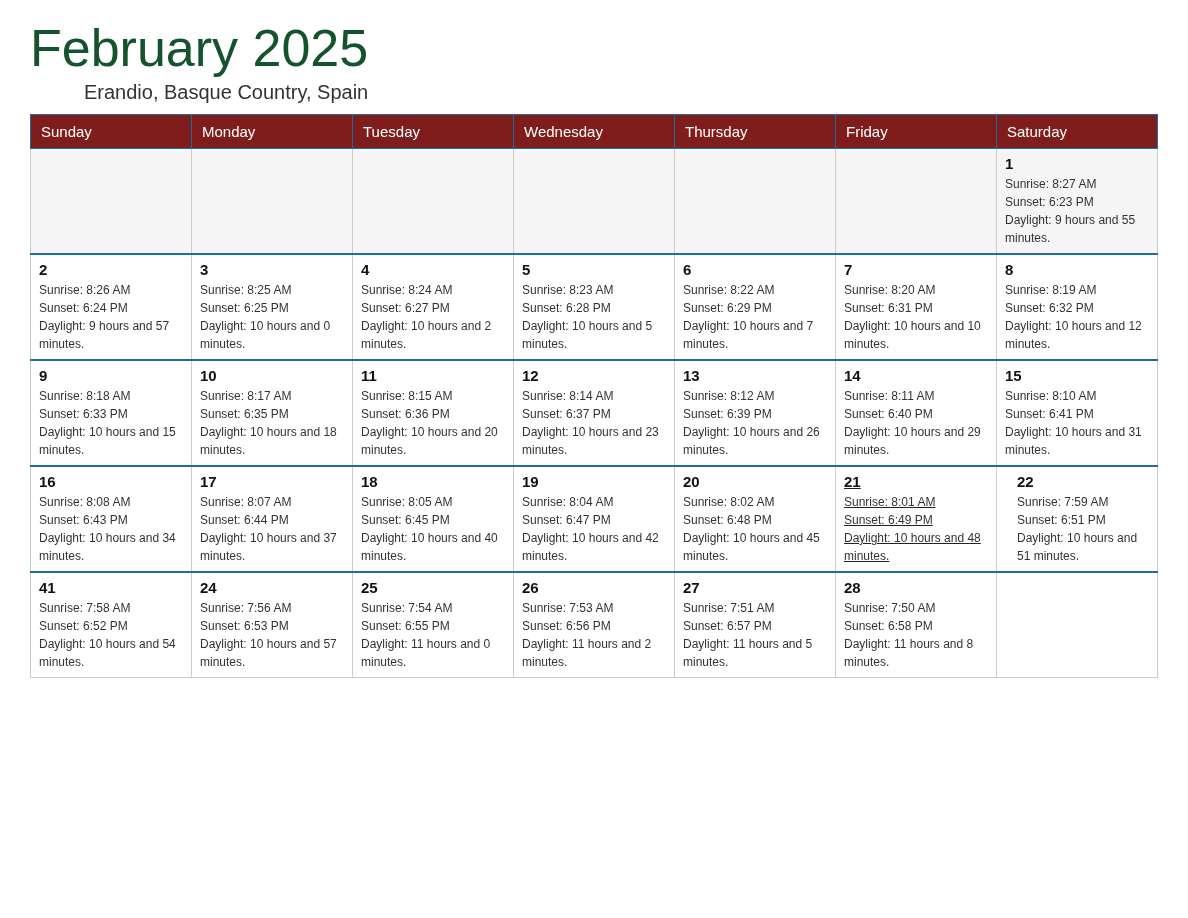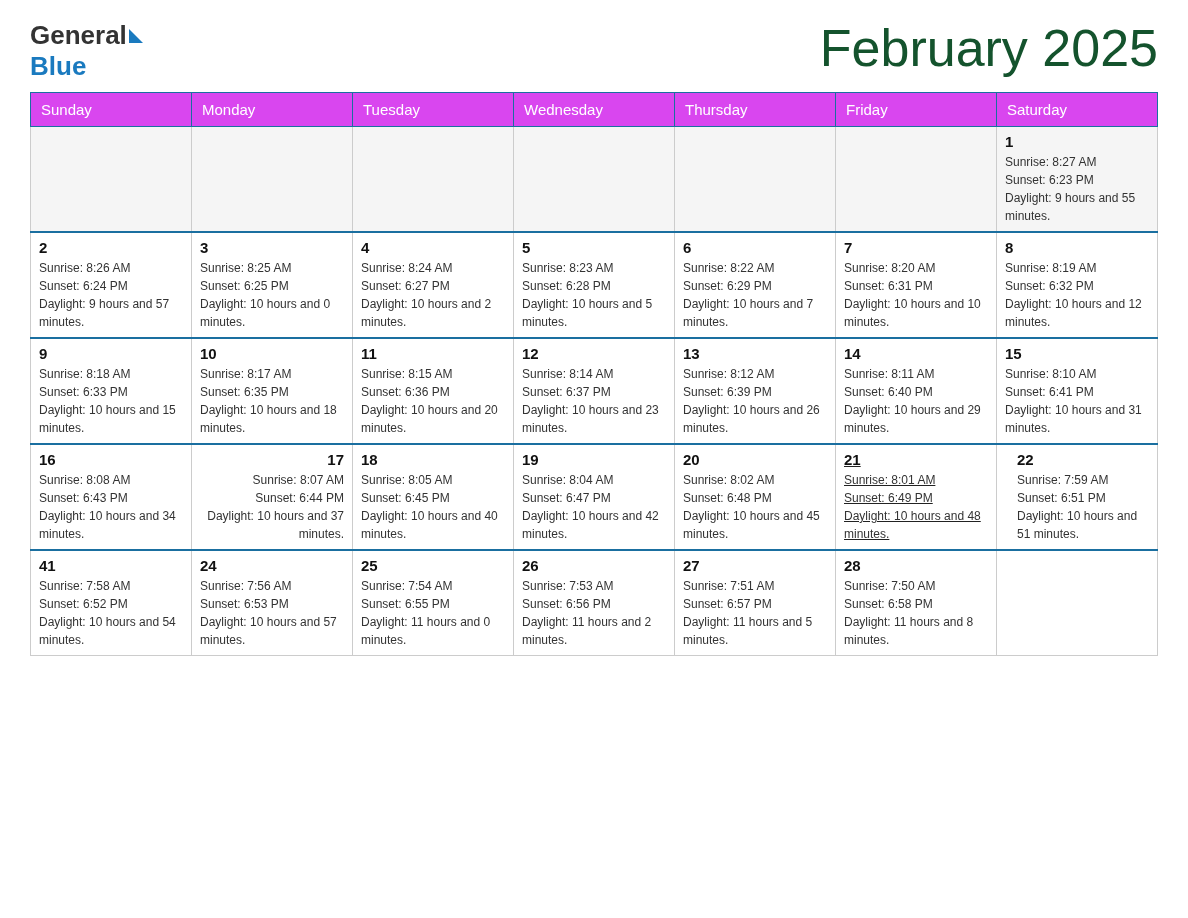--- a/index.html
+++ b/index.html
@@ -57,21 +57,21 @@
       font-size: 20px;
       color: #333;
       margin-top: 4px;
     }
     .calendar {
       width: 100%;
       border-collapse: collapse;
       margin-top: 10px;
     }
     .calendar thead tr th {
-      background-color: #d946ef;
+      background-color: #7f1d1d;
       color: #fff;
       font-size: 15px;
       font-weight: normal;
       padding: 8px 10px;
       text-align: left;
       border: 1px solid #1a6fa0;
     }
     .calendar tbody tr td {
       vertical-align: top;
       border: 1px solid #ccc;
@@ -98,29 +98,23 @@
       line-height: 1.5;
     }
     .empty-cell {
       background: #f5f5f5;
     }
   </style>
 </head>
 <body>
 
 <div class="header">
-  <div class="logo">
-    <div class="logo-text">
-      <span class="logo-general">General</span>
-      <span class="logo-arrow"></span>
-    </div>
-    <div class="logo-blue">Blue</div>
-  </div>
   <div class="title-section">
     <div class="month-title">February 2025</div>
+    <div class="location">Erandio, Basque Country, Spain</div>
   </div>
 </div>
 
 <table class="calendar">
   <thead>
     <tr>
     <th>Sunday</th>
         <th>Monday</th>
         <th>Tuesday</th>
         <th>Wednesday</th>
@@ -200,21 +194,21 @@
         <td style="border-top: 2px solid rgb(26, 111, 160);">
           <span class="day-number">15</span>
           <div class="day-info">Sunrise: 8:10 AM<br>Sunset: 6:41 PM<br>Daylight: 10 hours and 31 minutes.</div>
         </td>
       </tr>
       <tr>
         <td style="border-top: 2px solid rgb(26, 111, 160);">
           <span class="day-number">16</span>
           <div class="day-info">Sunrise: 8:08 AM<br>Sunset: 6:43 PM<br>Daylight: 10 hours and 34 minutes.</div>
         </td>
-        <td style="border-top: 2px solid rgb(26, 111, 160); text-align: right;">
+        <td style="border-top: 2px solid rgb(26, 111, 160);">
           <span class="day-number">17</span>
           <div class="day-info">Sunrise: 8:07 AM<br>Sunset: 6:44 PM<br>Daylight: 10 hours and 37 minutes.</div>
         </td>
         <td style="border-top: 2px solid rgb(26, 111, 160);">
           <span class="day-number">18</span>
           <div class="day-info">Sunrise: 8:05 AM<br>Sunset: 6:45 PM<br>Daylight: 10 hours and 40 minutes.</div>
         </td>
         <td style="border-top: 2px solid rgb(26, 111, 160);">
           <span class="day-number">19</span>
           <div class="day-info">Sunrise: 8:04 AM<br>Sunset: 6:47 PM<br>Daylight: 10 hours and 42 minutes.</div>

